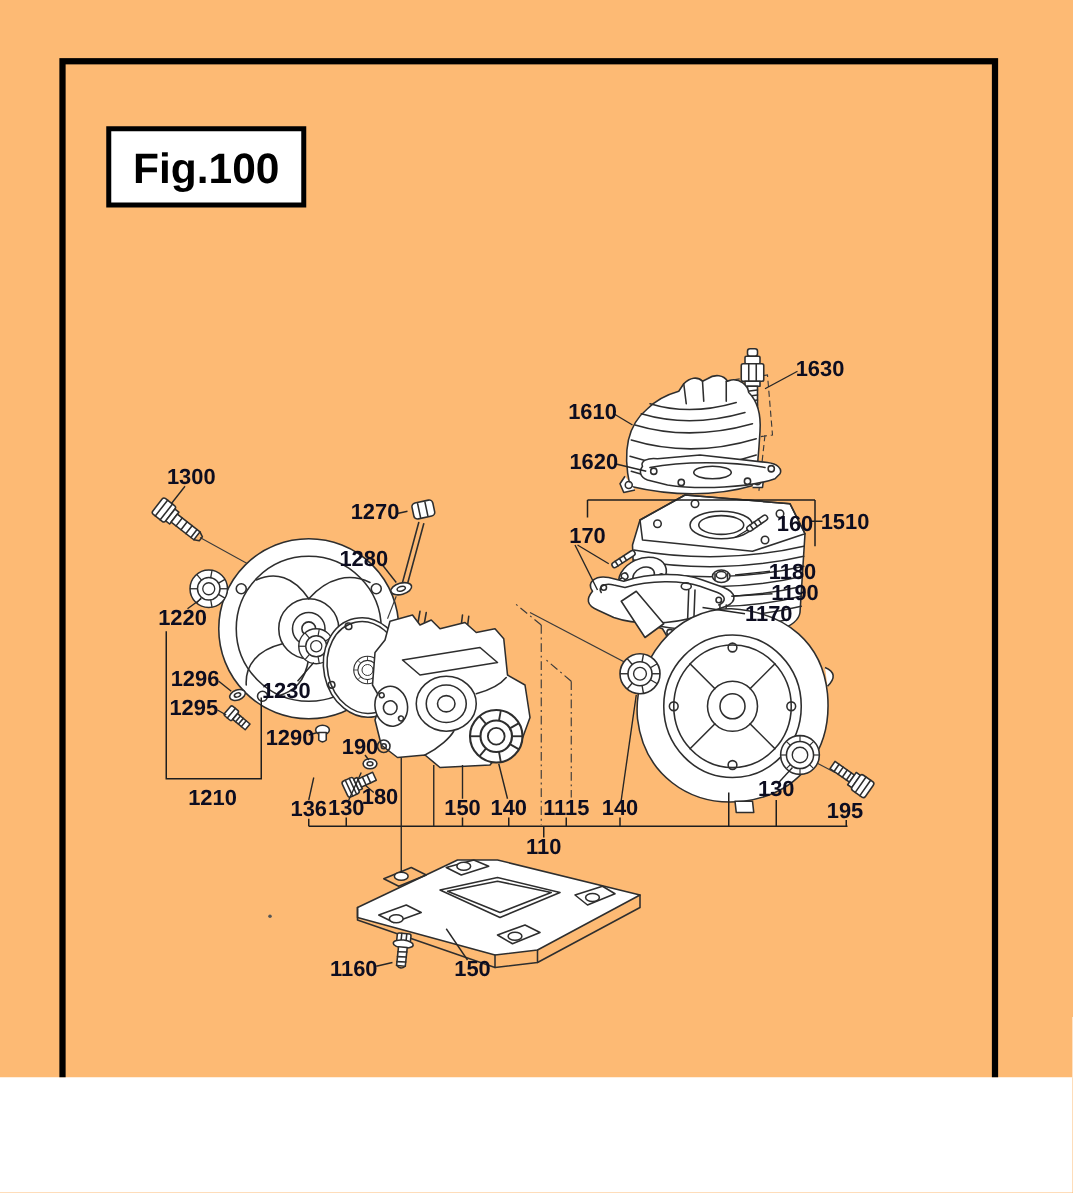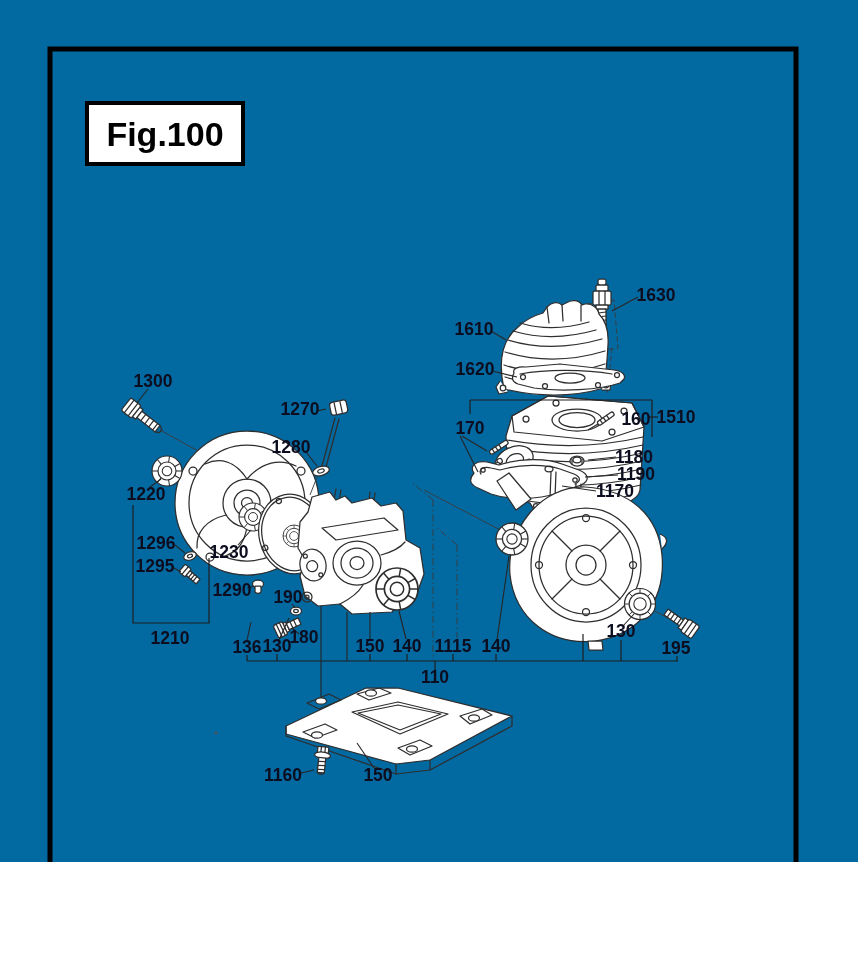--- a/index.html
+++ b/index.html
@@ -1,17 +1,17 @@
 <!DOCTYPE html>
 <html><head>
 <meta charset="utf-8">
 <style>
   html,body { margin:0; padding:0; background:#ffffff; }
   .page {
-    position:relative; width:858px; height:862px; background:#0369a1;
+    position:relative; width:858px; height:862px; background:#fdba74;
     font-family:"Liberation Sans", sans-serif; overflow:hidden;
   }
   svg { position:absolute; left:0; top:0; }
   .ink   { stroke:#2e2e2e; stroke-width:1.25; fill:none; stroke-linecap:round; stroke-linejoin:round; }
   .inkf  { stroke:#2e2e2e; stroke-width:1.25; fill:#ffffff; stroke-linejoin:round; }
   .thin  { stroke:#3a3a3a; stroke-width:0.9; fill:none; }
   .lead  { stroke:#262626; stroke-width:1.1; fill:none; }
   .brk   { stroke:#1e1e1e; stroke-width:1.2; fill:none; }
   .dash  { stroke:#3a3a3a; stroke-width:0.9; fill:none; stroke-dasharray:5 3; }
   .dashdot { stroke:#3a3a3a; stroke-width:0.9; fill:none; stroke-dasharray:7 3 1.5 3; }

